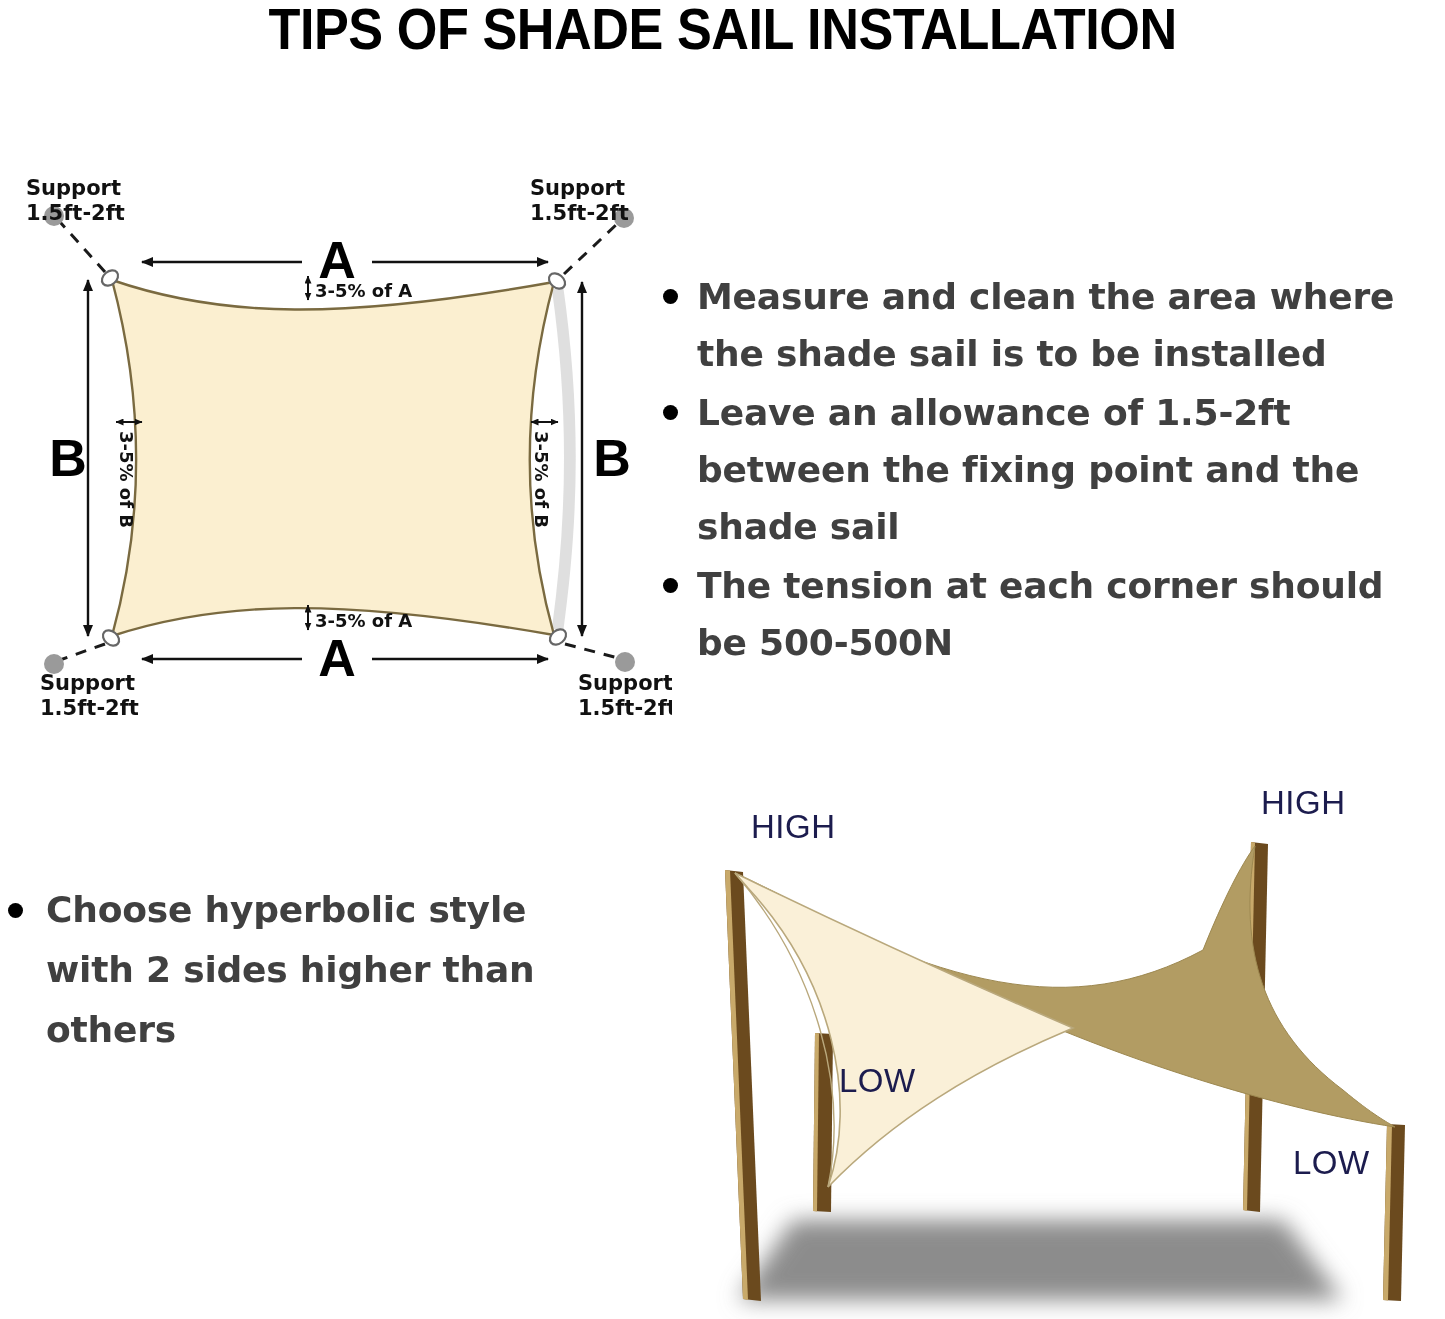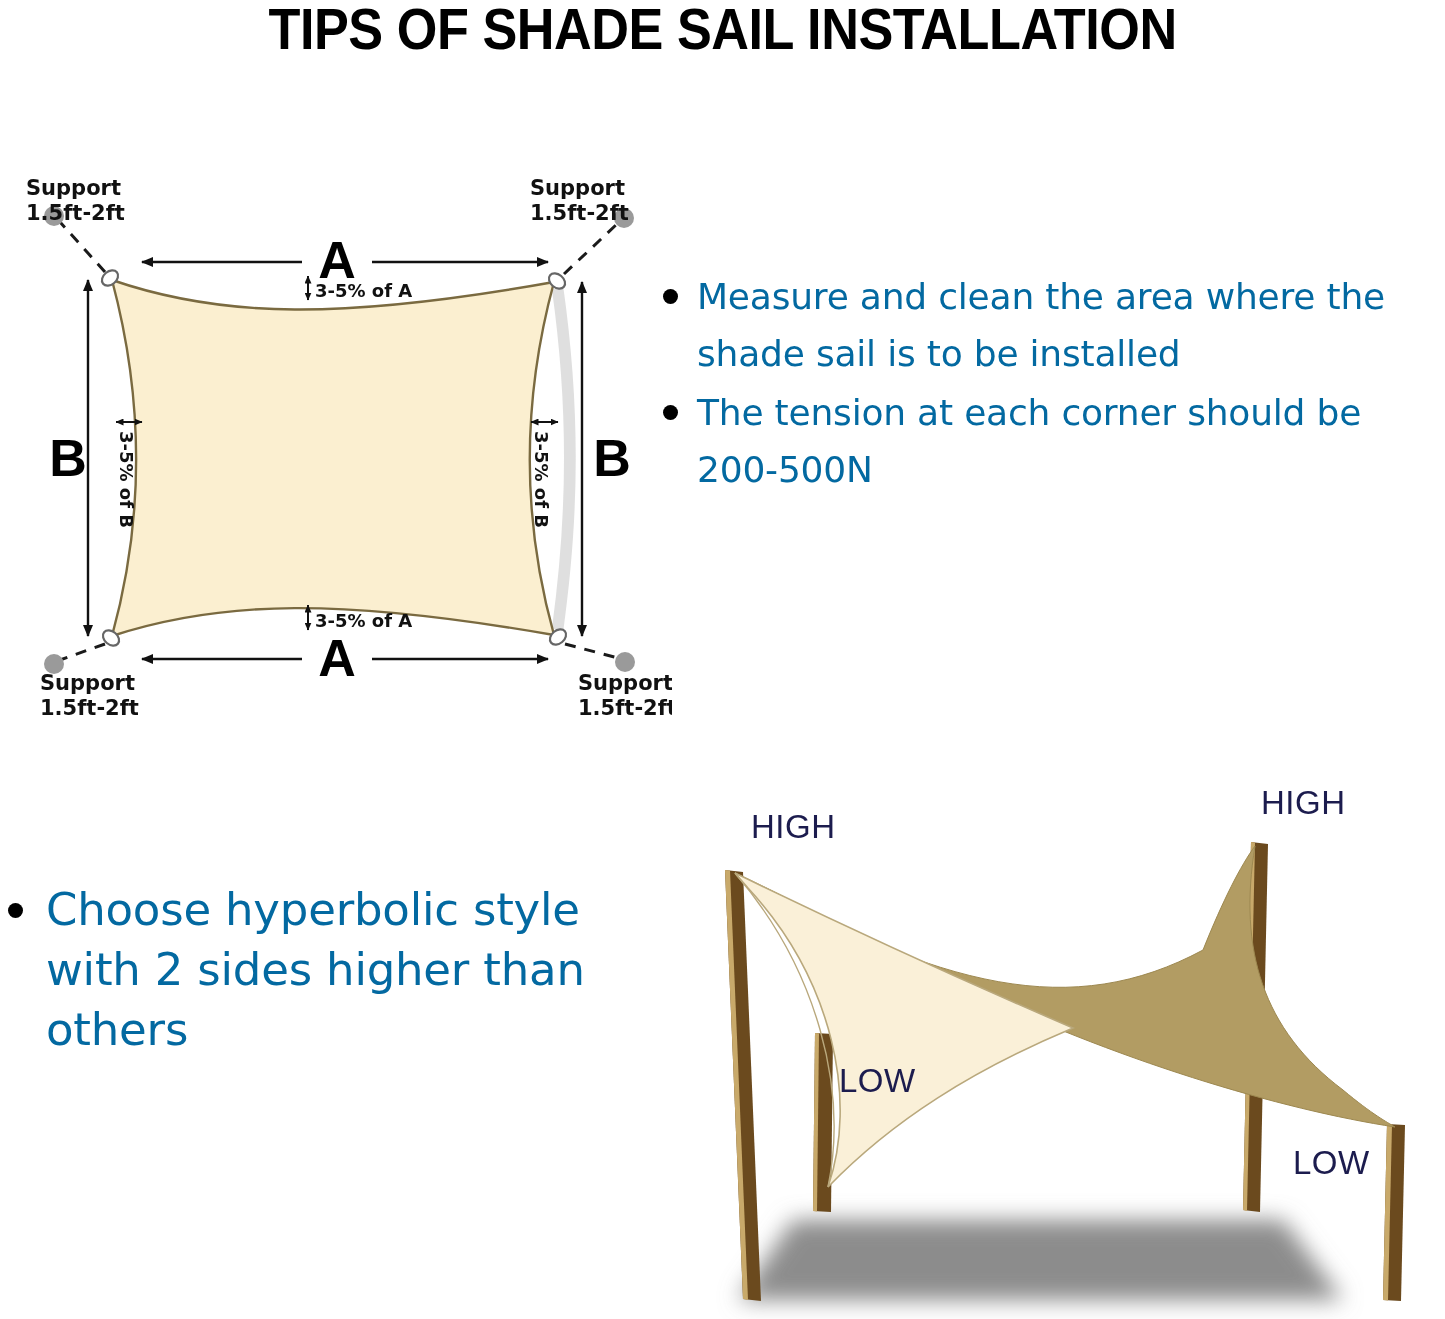--- a/index.html
+++ b/index.html
@@ -71,22 +71,22 @@
   ul.bullets {
     list-style: none;
     margin: 0;
     padding: 0;
   }
   ul.bullets li {
     position: relative;
     padding-left: 52px;
     margin-bottom: 2px;
     font-family: "DejaVu Sans", sans-serif;
-    font-weight: 400;
-    color: #0369a1;
+    font-weight: 700;
+    color: #404040;
   }
   ul.bullets li .dot {
     position: absolute;
     left: 18px;
     width: 15px;
     height: 15px;
     border-radius: 50%;
     background: #000000;
   }
   ul.bullets li .txt {
@@ -94,21 +94,21 @@
   }
 
   #top-bullets li {
     font-size: 36px;
     line-height: 57px;
     letter-spacing: -0.2px;
   }
   #top-bullets li .dot { top: 21px; }
 
   #bottom-bullets li {
-    font-size: 45px;
+    font-size: 36px;
     line-height: 60px;
     letter-spacing: -0.2px;
   }
   #bottom-bullets li .dot { top: 23px; left: 8px; }
   #bottom-bullets li { padding-left: 46px; }
 
   
   .lbl-support {
     font-family: "DejaVu Sans", sans-serif;
     font-weight: 600;
@@ -245,21 +245,25 @@
 </svg>
 </div>
 
 <ul class="bullets" id="top-bullets">
   <li>
     <span class="dot"></span>
     <span class="txt">Measure and clean the area where the shade sail is to be installed</span>
   </li>
   <li>
     <span class="dot"></span>
-    <span class="txt">The tension at each corner should be 200-500N</span>
+    <span class="txt">Leave an allowance of 1.5-2ft between the fixing point and the shade sail</span>
+  </li>
+  <li>
+    <span class="dot"></span>
+    <span class="txt">The tension at each corner should be 500-500N</span>
   </li>
 </ul>
 
 <ul class="bullets" id="bottom-bullets">
   <li>
     <span class="dot"></span>
     <span class="txt">Choose hyperbolic style with 2 sides higher than others</span>
   </li>
 </ul>
 

